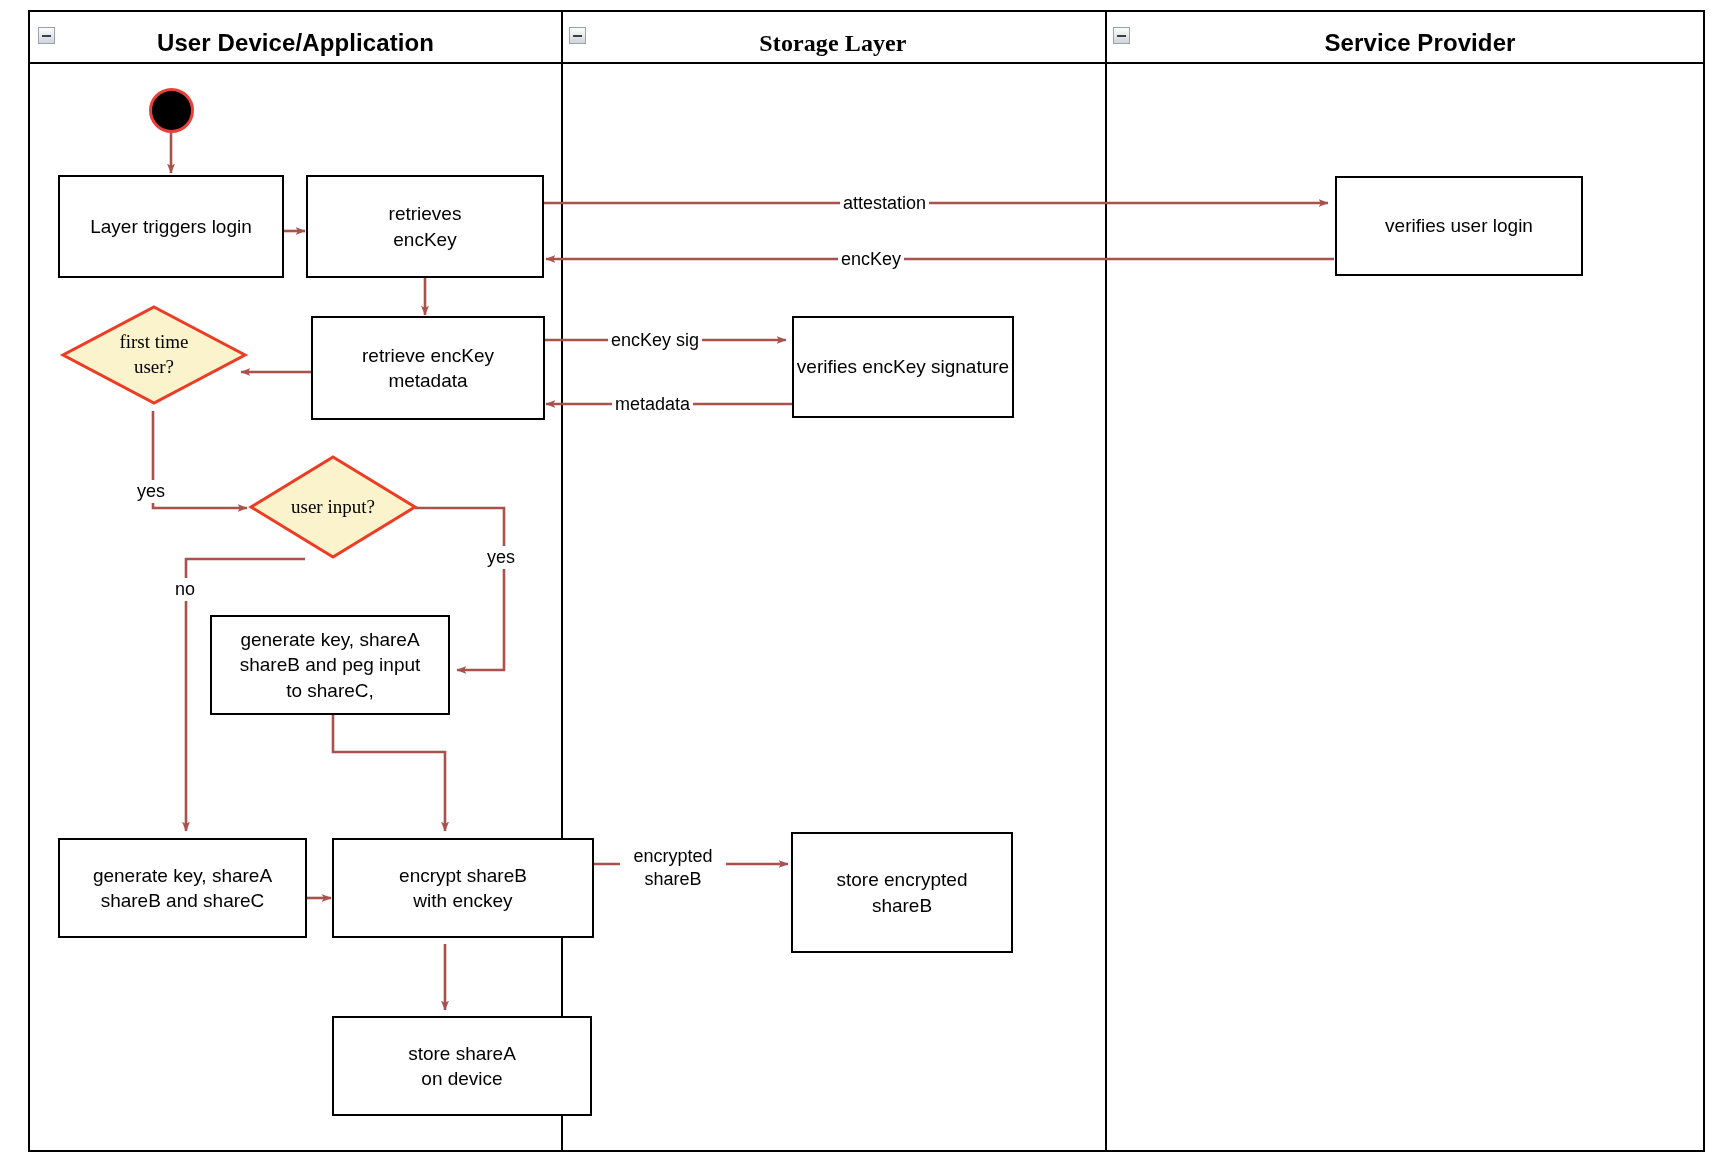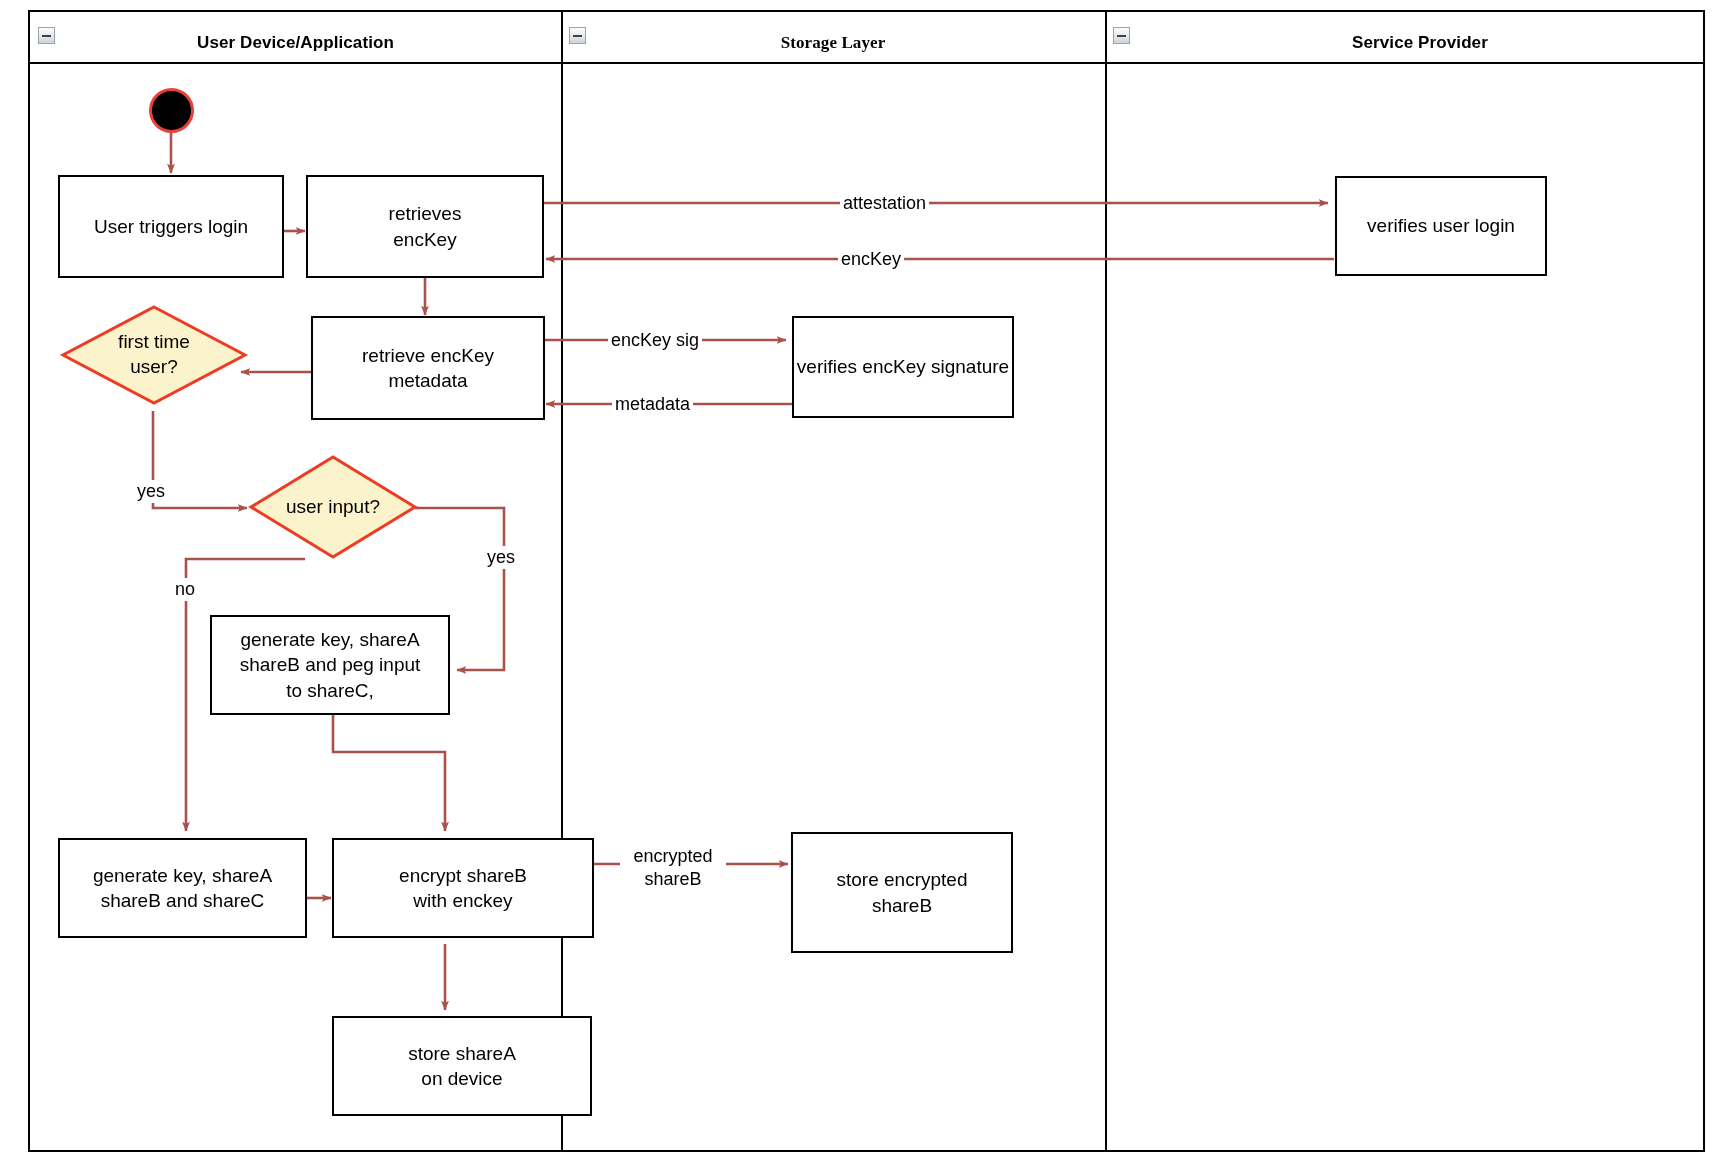--- a/index.html
+++ b/index.html
@@ -43,21 +43,21 @@
     box-sizing: border-box;
   }
   .lane-header {
     position: absolute;
     top: 0;
     height: 62px;
     display: flex;
     align-items: center;
     justify-content: center;
     font-weight: bold;
-    font-size: 17px;
+    font-size: 24px;
     color: #000000;
     letter-spacing: 0.1px;
   }
   .collapse-icon {
     position: absolute;
     top: 15px;
     width: 17px;
     height: 17px;
     border: 1px solid #9aa3ad;
     background: linear-gradient(180deg, #fdfdfd 0%, #e4e7ea 55%, #cfd4da 100%);
@@ -91,20 +91,21 @@
   .start-node {
     position: absolute;
     border-radius: 50%;
     background: #000000;
     border: 3px solid #e8413a;
     box-sizing: border-box;
   }
   .decision {
     position: absolute;
     box-sizing: border-box;
+    font-family: Liberation Serif, serif;
   }
   .decision svg { position: absolute; left: 0; top: 0; overflow: visible; }
   .decision-label {
     position: absolute;
     left: 0;
     top: 0;
     width: 100%;
     height: 100%;
     display: flex;
     align-items: center;
@@ -203,28 +204,28 @@
   <div class="edge-label" style="left:608px; top:329px;">encKey sig</div>
   <div class="edge-label" style="left:612px; top:393px;">metadata</div>
   <div class="edge-label" style="left:134px; top:480px;">yes</div>
   <div class="edge-label" style="left:484px; top:546px;">yes</div>
   <div class="edge-label" style="left:172px; top:578px;">no</div>
   <div class="edge-label" style="left:620px; top:845px; width:100px;">encrypted<br>shareB</div>
 
   <div class="start-node" style="left:149px; top:88px; width:45px; height:45px;"></div>
 
   <div class="node" style="left:58px; top:175px; width:226px; height:103px;">
-    <span>User triggers login</span>
+    <span>Layer triggers login</span>
   </div>
 
   <div class="node" style="left:306px; top:175px; width:238px; height:103px;">
     <span>retrieves<br>encKey</span>
   </div>
 
-  <div class="node" style="left:1335px; top:176px; width:212px; height:100px;">
+  <div class="node" style="left:1335px; top:176px; width:248px; height:100px;">
     <span>verifies user login</span>
   </div>
 
   <div class="node" style="left:311px; top:316px; width:234px; height:104px;">
     <span>retrieve encKey<br>metadata</span>
   </div>
 
   <div class="node overflow" style="left:792px; top:316px; width:222px; height:102px;">
     <span>verifies encKey signature</span>
   </div>

